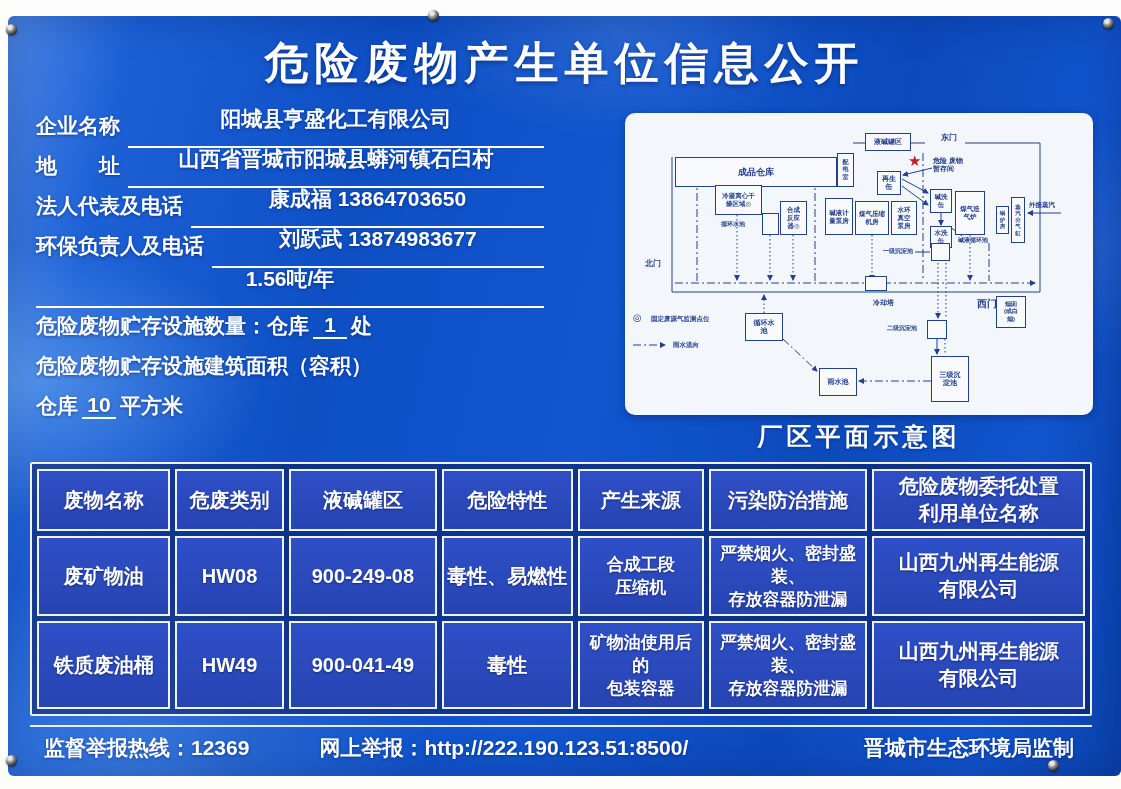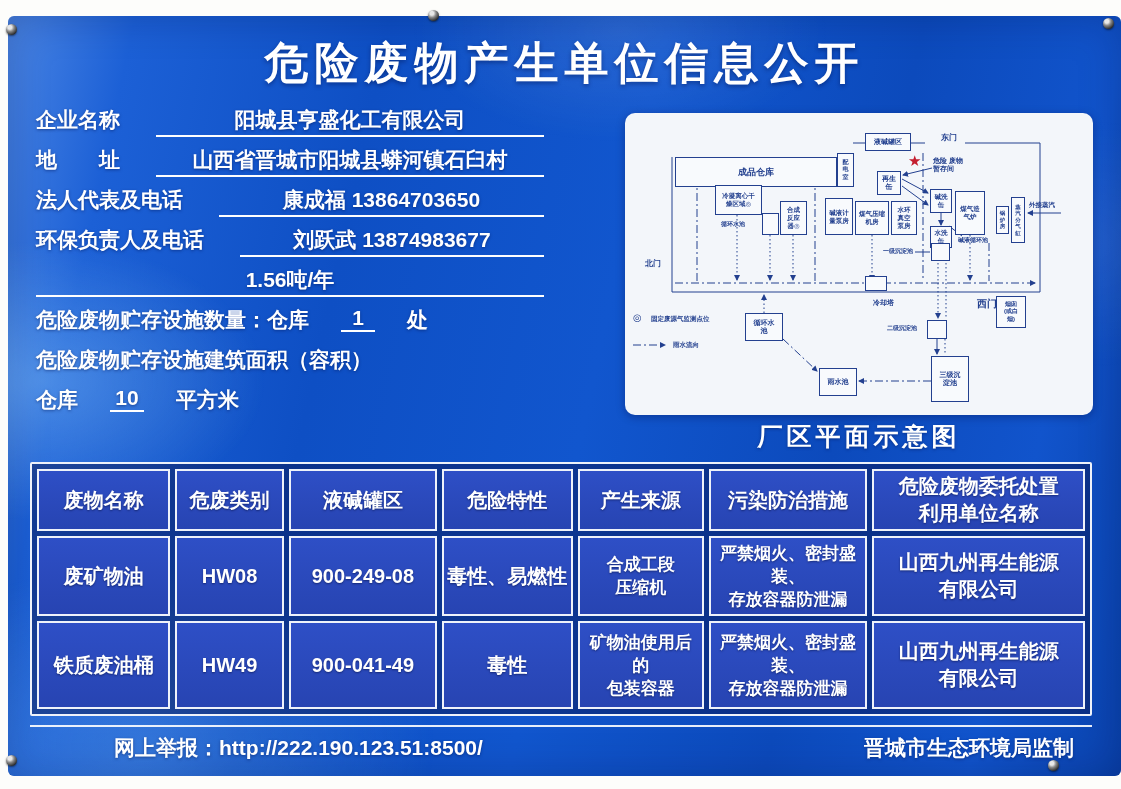--- a/index.html
+++ b/index.html
@@ -20,24 +20,24 @@
       radial-gradient(420px 260px at 12% 96%, rgba(130,195,255,.30), rgba(130,195,255,0) 70%),
       radial-gradient(300px 160px at 55% 2%, rgba(255,255,255,.10), rgba(255,255,255,0) 70%),
       radial-gradient(260px 180px at 97% 30%, rgba(255,255,255,.07), rgba(255,255,255,0) 70%);}
   .screw{position:absolute;width:11px;height:11px;border-radius:50%;z-index:5;
     background:radial-gradient(circle at 35% 30%, #e8e8e8 0 18%, #8a8a8a 40%, #2a2a2a 75%, #000 100%);
     box-shadow:0 1px 2px rgba(0,0,0,.5);}
   .title{position:absolute;left:0;right:0;top:18px;text-align:center;color:var(--text-white);
     font-size:44px;font-weight:bold;letter-spacing:6px;text-shadow:0 2px 4px rgba(0,15,70,.45);}
   
   .info{position:absolute;left:28px;top:90px;width:508px;color:var(--text-white);}
-  .frow{display:flex;align-items:flex-start;height:40px;font-size:21px;font-weight:bold;
-    text-shadow:0 1px 3px rgba(0,20,80,.5);gap:28px;}
+  .frow{display:flex;align-items:center;height:40px;font-size:21px;font-weight:bold;
+    text-shadow:0 1px 3px rgba(0,20,80,.5);}
   .flabel{white-space:pre;margin-right:8px;}
-  .uline{flex:1;text-align:center;border-bottom:2px solid #fff;padding-bottom:1px;}
+  .uline{flex:1;text-align:center;border-bottom:2px solid #fff;padding-bottom:13px;}
   .inline-num{display:inline-block;min-width:34px;text-align:center;border-bottom:2px solid #fff;margin:0 4px;}
   
   .diagram-panel{position:absolute;left:617px;top:97px;width:468px;height:302px;
     background:var(--panel-white);border-radius:10px;box-shadow:0 2px 8px rgba(0,10,60,.35);overflow:hidden;}
   .diagram-panel svg{position:absolute;inset:0;}
   .dg-box{position:absolute;border:1px solid var(--ink-navy);color:var(--ink-navy);
     display:flex;align-items:center;justify-content:center;text-align:center;
     font-size:7px;line-height:1.2;white-space:pre-line;font-weight:bold;background:#f8fafd;}
   .dg-label{position:absolute;color:var(--ink-navy);font-size:7px;line-height:1.2;
     white-space:pre-line;font-weight:bold;}
@@ -261,19 +261,22 @@
           <td class="small">严禁烟火、密封盛装、
 存放容器防泄漏</td>
           <td>山西九州再生能源
 有限公司</td>
         </tr>
       </tbody>
     </table>
 
     <div class="sep"></div>
     <div class="footer">
+      <span>
+        <span>监督举报热线：</span><span>12369</span>
+      </span>
       <span class="mid">
         <span>网上举报：</span><span>http://222.190.123.51:8500/</span>
       </span>
       <span class="right">晋城市生态环境局监制</span>
     </div>
   </div>
 </div>
 
 </body></html>

